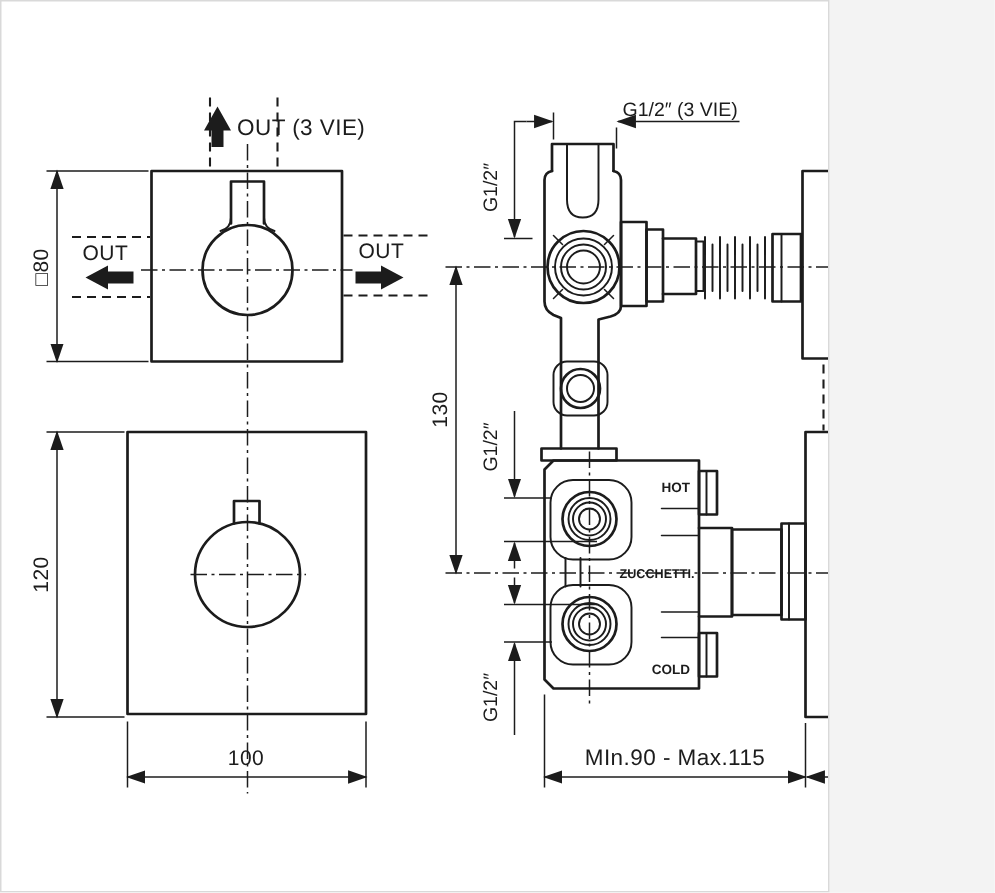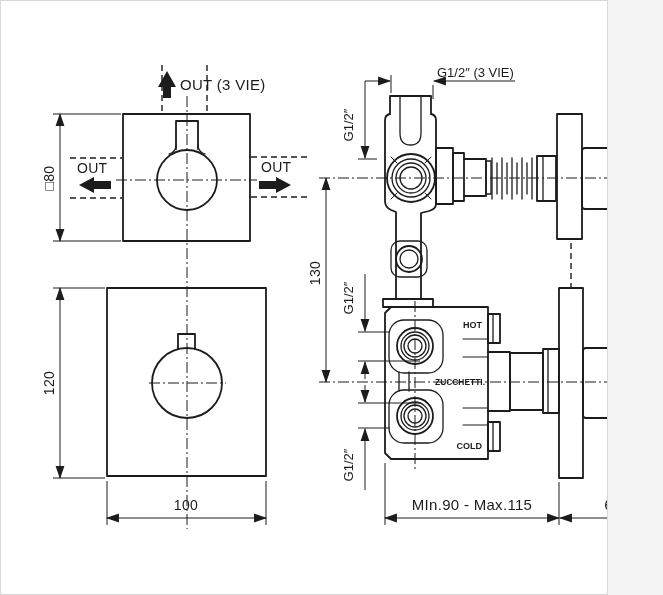--- a/index.html
+++ b/index.html
@@ -1,17 +1,17 @@
 <!DOCTYPE html>
 <html><head>
 <meta charset="utf-8">
 <style>
   html,body{margin:0;padding:0;background:#f3f3f3;}
-  #stage{width:608px;height:595px;background:#ffffff;border:1px solid #d9d9d9;box-sizing:border-box;
-         position:relative;overflow:hidden;font-family:"Liberation Sans","DejaVu Sans",sans-serif;padding-left:22px;}
+  #stage{width:553px;height:595px;background:#ffffff;border:1px solid #d9d9d9;box-sizing:border-box;
+         position:relative;overflow:hidden;font-family:"Liberation Sans","DejaVu Sans",sans-serif;}
   svg{display:block}
   .ol{fill:none;stroke:#1c1c1c;stroke-width:1.8;stroke-linejoin:round;stroke-linecap:round}
   .ml{fill:none;stroke:#1c1c1c;stroke-width:1.3;stroke-linejoin:round;stroke-linecap:round}
   .tl{fill:none;stroke:#1c1c1c;stroke-width:1;stroke-linecap:round}
   .dim{fill:none;stroke:#1c1c1c;stroke-width:1}
   .cl{fill:none;stroke:#1c1c1c;stroke-width:1;stroke-dasharray:11 3 2 3}
   .dl{fill:none;stroke:#1c1c1c;stroke-width:1.4;stroke-dasharray:6 4}
   .fillb{fill:#1c1c1c;stroke:none}
   text{fill:#1c1c1c;font-family:"Liberation Sans","DejaVu Sans",sans-serif}
   .t15{font-size:15px;letter-spacing:.3px}

